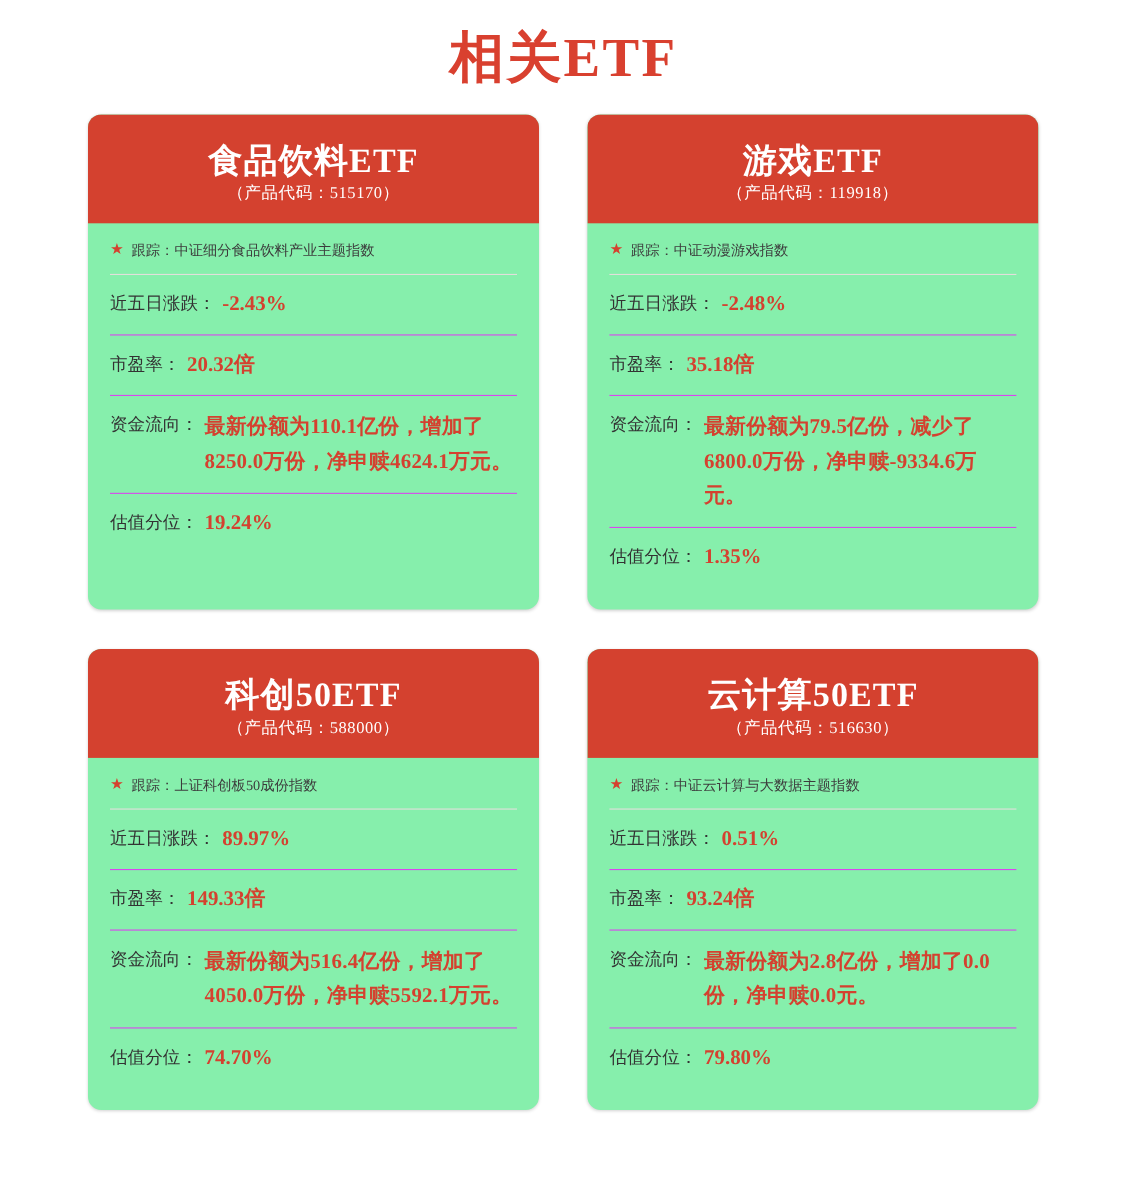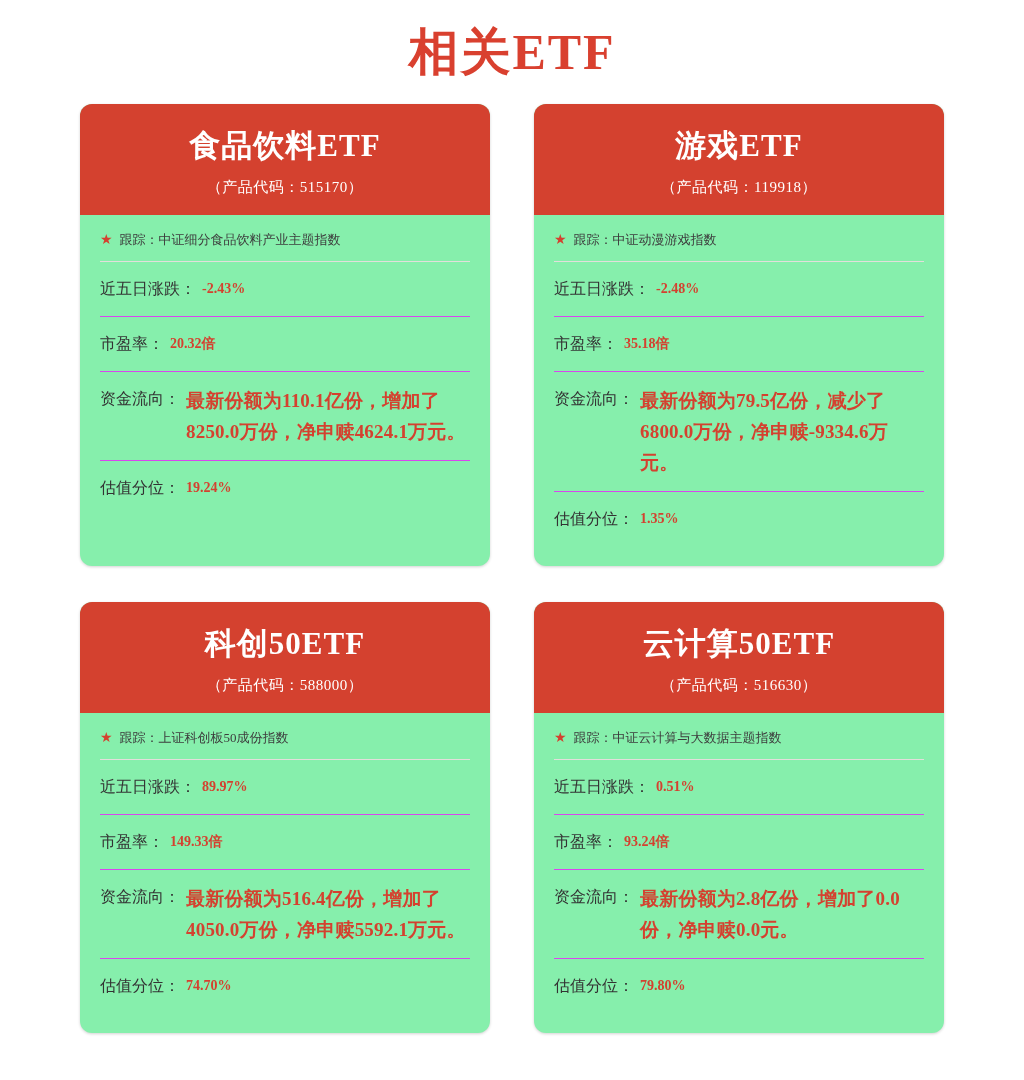--- a/index.html
+++ b/index.html
@@ -54,21 +54,20 @@
   }
   .card-title {
     font-size: 31px;
     font-weight: bold;
     line-height: 40px;
     font-family: "Liberation Serif", serif;
     letter-spacing: 1px;
   }
   .card-code {
     font-size: 15px;
-    margin-top: 12px;
     font-family: "Liberation Serif", serif;
     letter-spacing: 0.5px;
   }
   .card-body {
     padding: 16px 20px 20px 20px;
     flex: 1 1 auto;
   }
   .track-row {
     display: flex;
     align-items: flex-start;
@@ -99,21 +98,21 @@
   .row-label {
     flex: 0 0 auto;
     font-size: 16px;
     color: #333333;
     line-height: 28px;
     white-space: nowrap;
     padding-right: 6px;
   }
   .row-value {
     flex: 1 1 auto;
-    font-size: 14px;
+    font-size: 19px;
     font-weight: bold;
     color: #d4412f;
     line-height: 28px;
   }
   .row.flow .row-value {
     font-size: 19px;
     line-height: 31px;
     letter-spacing: 0.2px;
   }
 </style>

